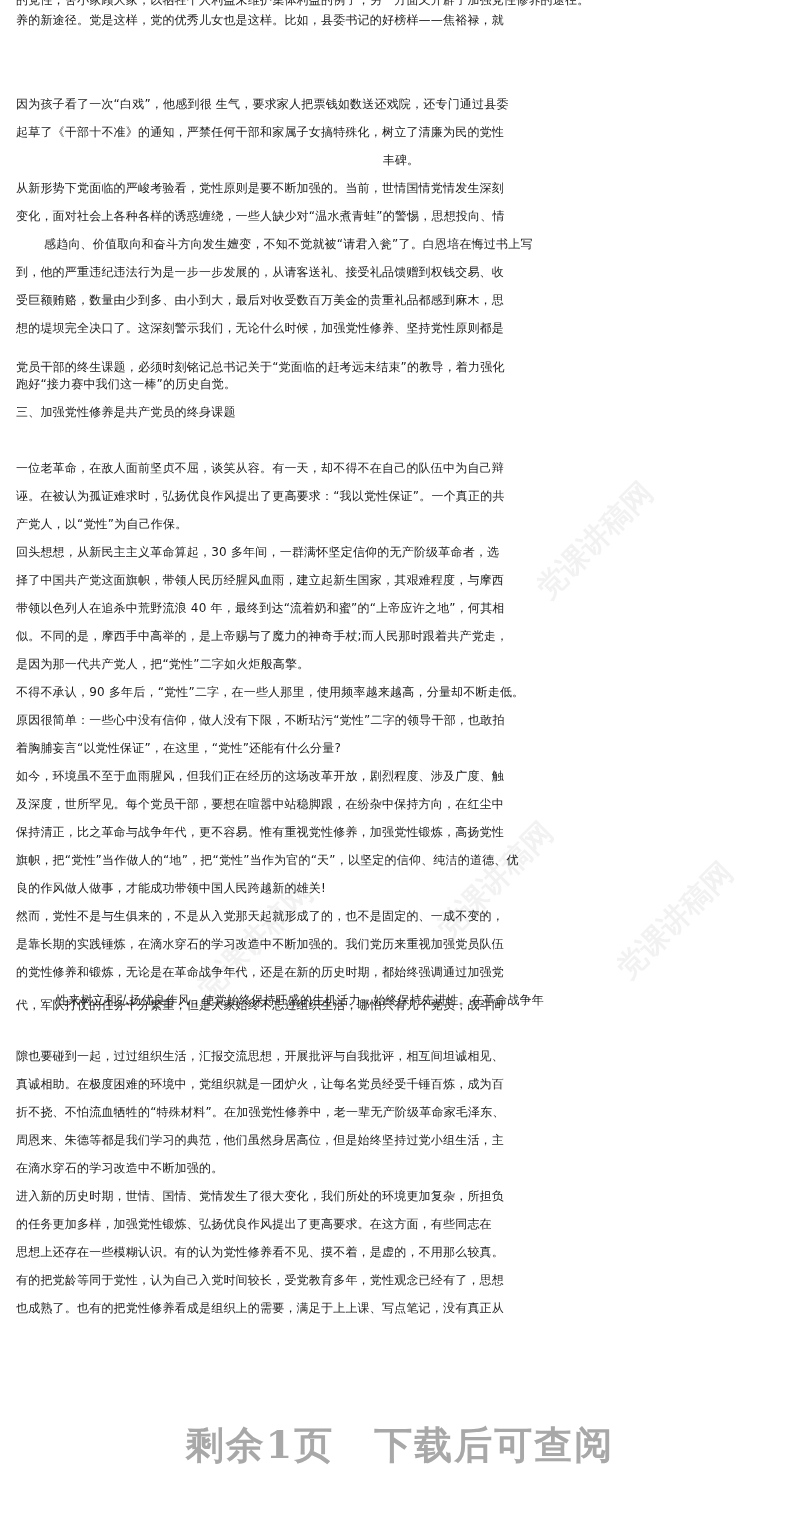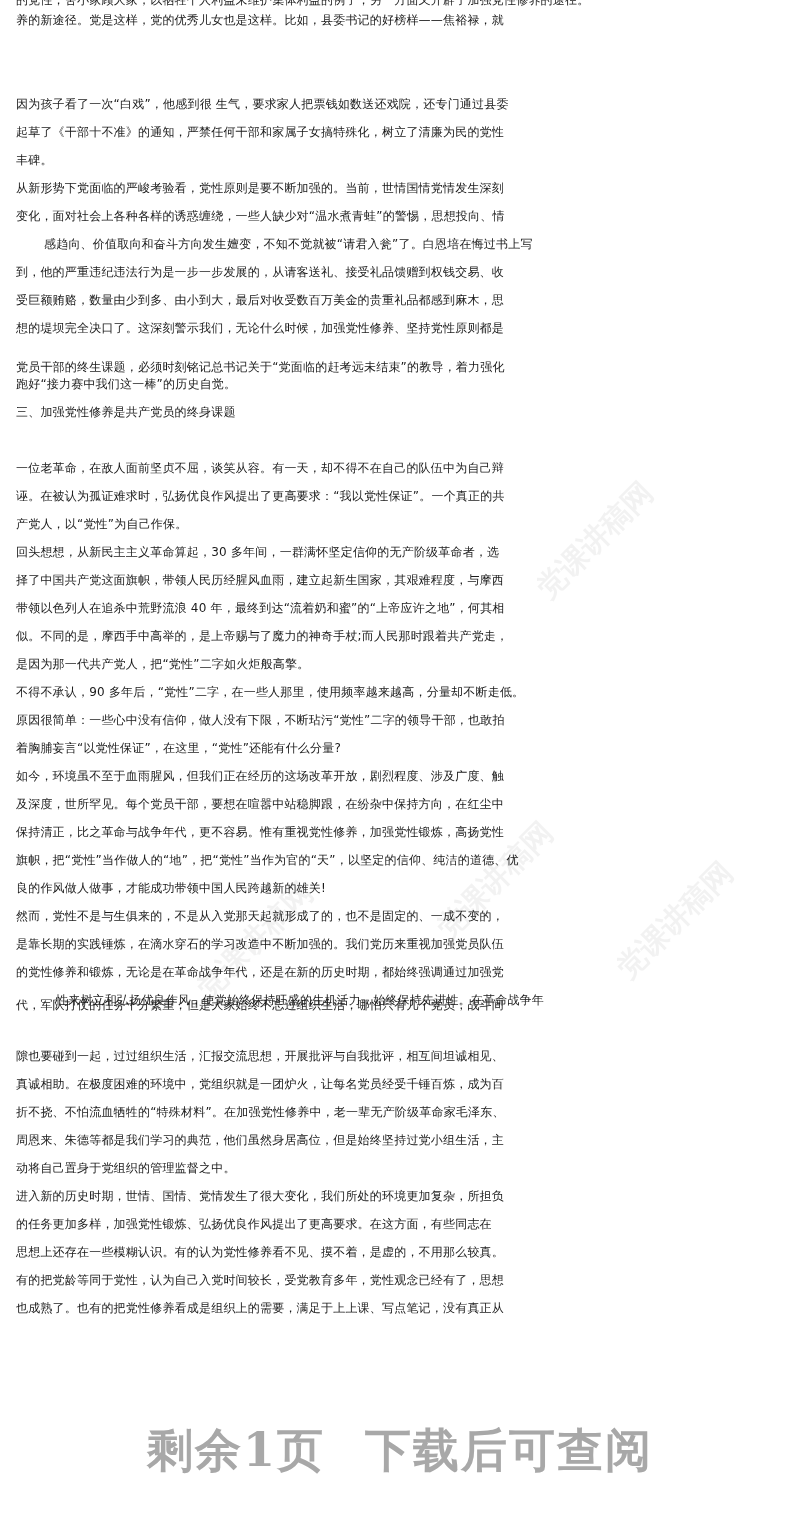--- a/index.html
+++ b/index.html
@@ -4,34 +4,34 @@
 <style>
   html, body { margin: 0; padding: 0; background: #ffffff; }
   body { width: 800px; height: 1523px; position: relative; overflow: hidden;
          font-family: "DejaVu Sans", "Liberation Sans", sans-serif; color: #1a1a1a; }
   .page { position: absolute; left: 0; top: 0; width: 800px; height: 1523px; }
   .line { position: absolute; left: 16px; width: 770px; font-size: 12px; line-height: 28px;
           white-space: nowrap; letter-spacing: 0.2px; }
   .watermark { position: absolute; color: rgba(0,0,0,0.05); font-size: 30px; font-weight: bold;
                transform: rotate(-45deg); white-space: nowrap; pointer-events: none; }
   .footer { position: absolute; left: 0; width: 800px; top: 1420px; text-align: center;
-            font-size: 46px; font-weight: bold; color: #a8a8a8;
+            font-size: 38px; font-weight: bold; color: #a8a8a8;
             font-family: "DejaVu Serif", "Liberation Serif", serif; letter-spacing: 2px; }
   .footer span { margin: 0 20px; }
 </style>
 </head>
 <body>
 
 <div class="page">
   <div id="lines">
       <div class="line" style="top: -14px;">的党性，舍小家顾大家，以牺牲个人利益来维护集体利益的例子，另一方面又开辟了加强党性修养的途径。</div>
       <div class="line" style="top: 6px;">养的新途径。党是这样，党的优秀儿女也是这样。比如，县委书记的好榜样——焦裕禄，就</div>
       <div class="line" style="top: 90px;">因为孩子看了一次“白戏”，他感到很 生气，要求家人把票钱如数送还戏院，还专门通过县委</div>
       <div class="line" style="top: 118px;">起草了《干部十不准》的通知，严禁任何干部和家属子女搞特殊化，树立了清廉为民的党性</div>
-      <div class="line" style="top: 146px;">丰碑。</div>
+      <div class="line" style="top: 146px; text-align: center;">丰碑。</div>
       <div class="line" style="top: 174px;">从新形势下党面临的严峻考验看，党性原则是要不断加强的。当前，世情国情党情发生深刻</div>
       <div class="line" style="top: 202px;">变化，面对社会上各种各样的诱惑缠绕，一些人缺少对“温水煮青蛙”的警惕，思想投向、情</div>
       <div class="line" style="top: 230px; margin-left: 28px;">感趋向、价值取向和奋斗方向发生嬗变，不知不觉就被“请君入瓮”了。白恩培在悔过书上写</div>
       <div class="line" style="top: 258px;">到，他的严重违纪违法行为是一步一步发展的，从请客送礼、接受礼品馈赠到权钱交易、收</div>
       <div class="line" style="top: 286px;">受巨额贿赂，数量由少到多、由小到大，最后对收受数百万美金的贵重礼品都感到麻木，思</div>
       <div class="line" style="top: 314px;">想的堤坝完全决口了。这深刻警示我们，无论什么时候，加强党性修养、坚持党性原则都是</div>
       <div class="line" style="top: 342px; margin-top: 11px;">党员干部的终生课题，必须时刻铭记总书记关于“党面临的赶考远未结束”的教导，着力强化</div>
       <div class="line" style="top: 370px;">跑好“接力赛中我们这一棒”的历史自觉。</div>
       <div class="line" style="top: 398px;">三、加强党性修养是共产党员的终身课题</div>
       <div class="line" style="top: 454px;">一位老革命，在敌人面前坚贞不屈，谈笑从容。有一天，却不得不在自己的队伍中为自己辩</div>
@@ -52,21 +52,21 @@
       <div class="line" style="top: 874px;">良的作风做人做事，才能成功带领中国人民跨越新的雄关!</div>
       <div class="line" style="top: 902px;">然而，党性不是与生俱来的，不是从入党那天起就形成了的，也不是固定的、一成不变的，</div>
       <div class="line" style="top: 930px;">是靠长期的实践锤炼，在滴水穿石的学习改造中不断加强的。我们党历来重视加强党员队伍</div>
       <div class="line" style="top: 958px;">的党性修养和锻炼，无论是在革命战争年代，还是在新的历史时期，都始终强调通过加强党</div>
       <div class="line" style="top: 986px; margin-left: 40px;">性来树立和弘扬优良作风，使党始终保持旺盛的生机活力，始终保持先进性。在革命战争年</div>
       <div class="line" style="top: 974px; margin-top: 17px;">代，军队打仗的任务十分繁重，但是大家始终不忘过组织生活，哪怕只有几个党员，战斗间</div>
       <div class="line" style="top: 1042px;">隙也要碰到一起，过过组织生活，汇报交流思想，开展批评与自我批评，相互间坦诚相见、</div>
       <div class="line" style="top: 1070px;">真诚相助。在极度困难的环境中，党组织就是一团炉火，让每名党员经受千锤百炼，成为百</div>
       <div class="line" style="top: 1098px;">折不挠、不怕流血牺牲的“特殊材料”。在加强党性修养中，老一辈无产阶级革命家毛泽东、</div>
       <div class="line" style="top: 1126px;">周恩来、朱德等都是我们学习的典范，他们虽然身居高位，但是始终坚持过党小组生活，主</div>
-      <div class="line" style="top: 1154px;">动将自己置身于党组织的管理监督之中。</div>
+      <div class="line" style="top: 1154px;">在滴水穿石的学习改造中不断加强的。</div>
       <div class="line" style="top: 1182px;">进入新的历史时期，世情、国情、党情发生了很大变化，我们所处的环境更加复杂，所担负</div>
       <div class="line" style="top: 1210px;">的任务更加多样，加强党性锻炼、弘扬优良作风提出了更高要求。在这方面，有些同志在</div>
       <div class="line" style="top: 1238px;">思想上还存在一些模糊认识。有的认为党性修养看不见、摸不着，是虚的，不用那么较真。</div>
       <div class="line" style="top: 1266px;">有的把党龄等同于党性，认为自己入党时间较长，受党教育多年，党性观念已经有了，思想</div>
       <div class="line" style="top: 1294px;">也成熟了。也有的把党性修养看成是组织上的需要，满足于上上课、写点笔记，没有真正从</div>
     </div>
   <div id="wms">
       <div class="watermark" style="left: 520px; top: 520px;">党课讲稿网</div>
       <div class="watermark" style="left: 420px; top: 860px;">党课讲稿网</div>
       <div class="watermark" style="left: 180px; top: 920px;">党课讲稿网</div>

